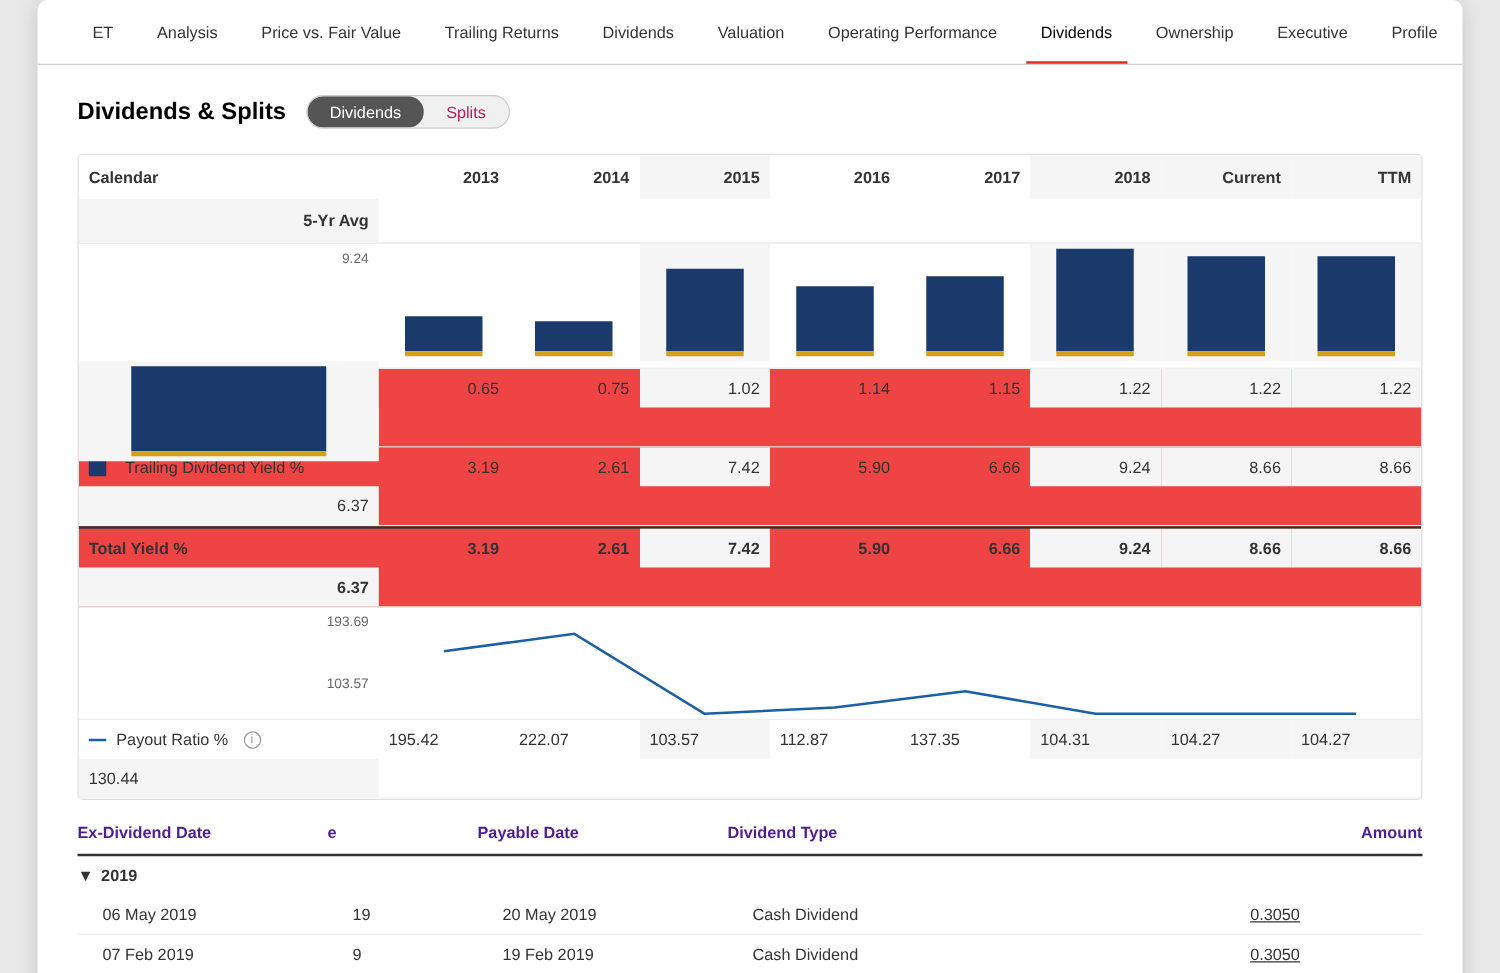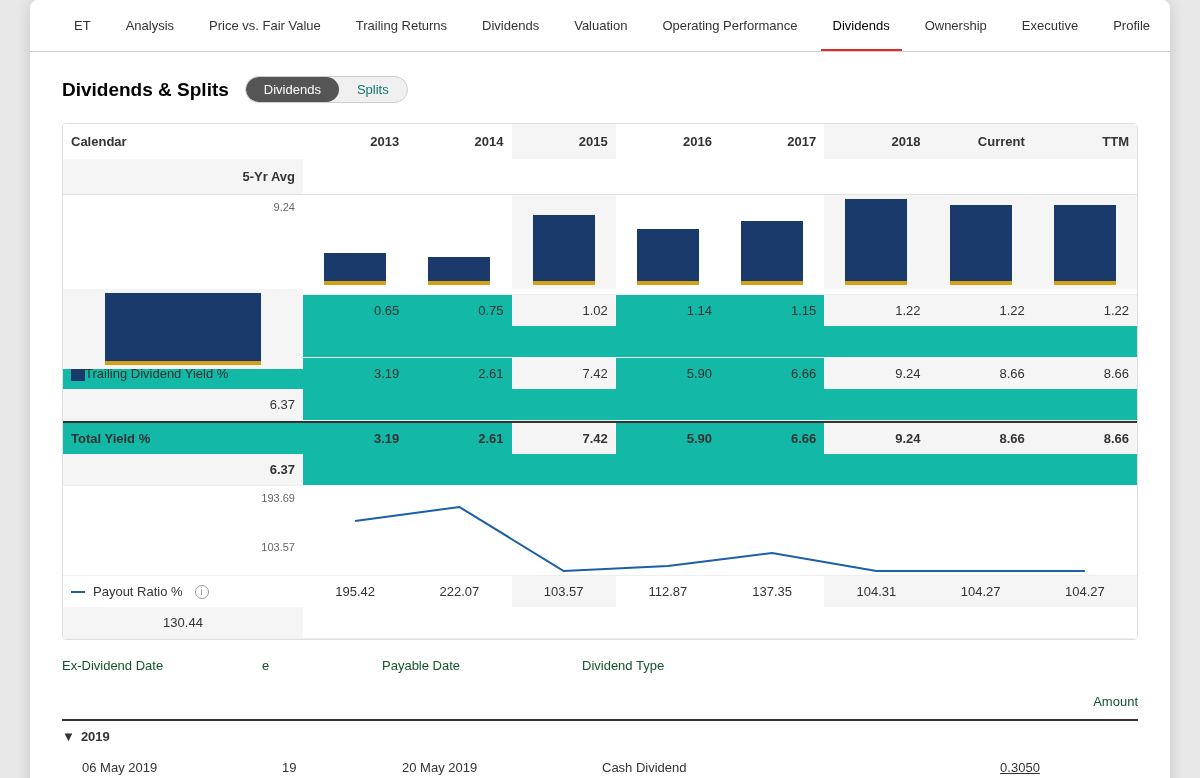--- a/index.html
+++ b/index.html
@@ -70,21 +70,21 @@
       border-radius: 20px;
       overflow: hidden;
       background: #f0f0f0;
     }
     .toggle-btn {
       padding: 5px 18px;
       font-size: 13px;
       cursor: pointer;
       background: transparent;
       border: none;
-      color: #0f766e;
+      color: #be185d;
     }
     .toggle-btn.active {
       background: #555;
       color: #fff;
       border-radius: 18px;
     }
     
     .chart-section {
       border: 1px solid #e0e0e0;
       border-radius: 4px;
@@ -103,70 +103,70 @@
       font-weight: 600;
       color: #333;
       text-align: right;
     }
     .col-header:first-child { text-align: left; }
     
     .data-row {
       display: grid;
       grid-template-columns: 240px repeat(8, 1fr);
       border-bottom: 1px solid #eee;
-      background: #14b8a6;
+      background: #ef4444;
     }
     .data-row.bold-row {
       font-weight: 700;
       border-top: 2px solid #333;
     }
     .data-cell {
       padding: 8px 8px;
       font-size: 13px;
       color: #333;
       text-align: right;
     }
     .data-cell:first-child {
       text-align: left;
       display: flex;
       align-items: center;
-      gap: 0;
+      gap: 15px;
     }
     .payout-row {
       display: grid;
       grid-template-columns: 240px repeat(8, 1fr);
       border-bottom: 1px solid #eee;
       background: #fff;
     }
     .payout-cell {
       padding: 8px 8px;
       font-size: 13px;
       color: #333;
-      text-align: center;
+      text-align: left;
     }
     .payout-cell:first-child {
       text-align: left;
       display: flex;
       align-items: center;
       gap: 8px;
     }
     
     .table-section { margin-top: 8px; }
     .table-header {
       display: grid;
       grid-template-columns: 200px 120px 200px 300px 1fr;
       padding: 10px 0;
       border-bottom: 2px solid #333;
     }
     .th {
       font-size: 13px;
-      font-weight: 400;
-      color: #14532d;
-    }
-    .th:last-child { text-align: right; margin-top: 36px; }
+      font-weight: 700;
+      color: #4c1d95;
+    }
+    .th:last-child { text-align: right; }
     .year-row {
       padding: 8px 0;
       font-size: 13px;
       font-weight: 600;
       display: flex;
       align-items: center;
       gap: 6px;
       color: #333;
       cursor: pointer;
     }

